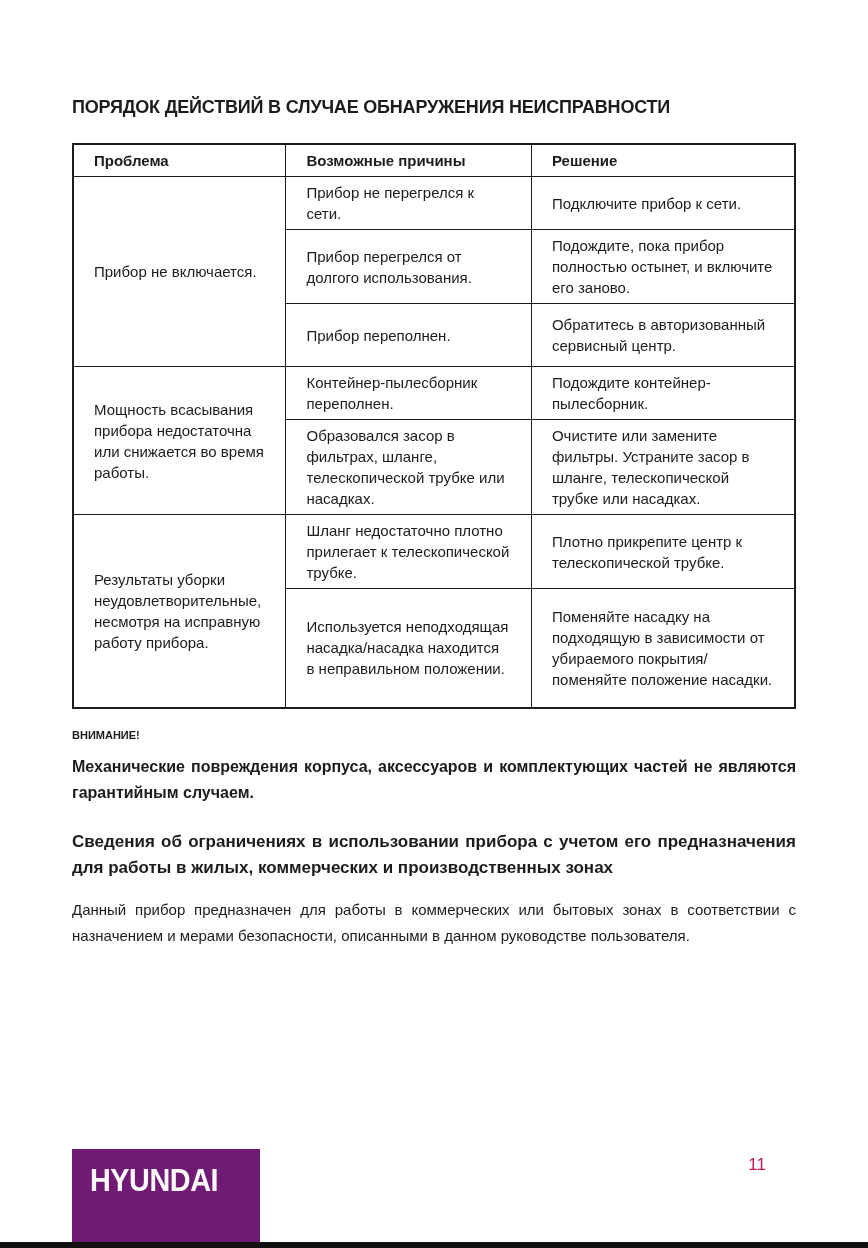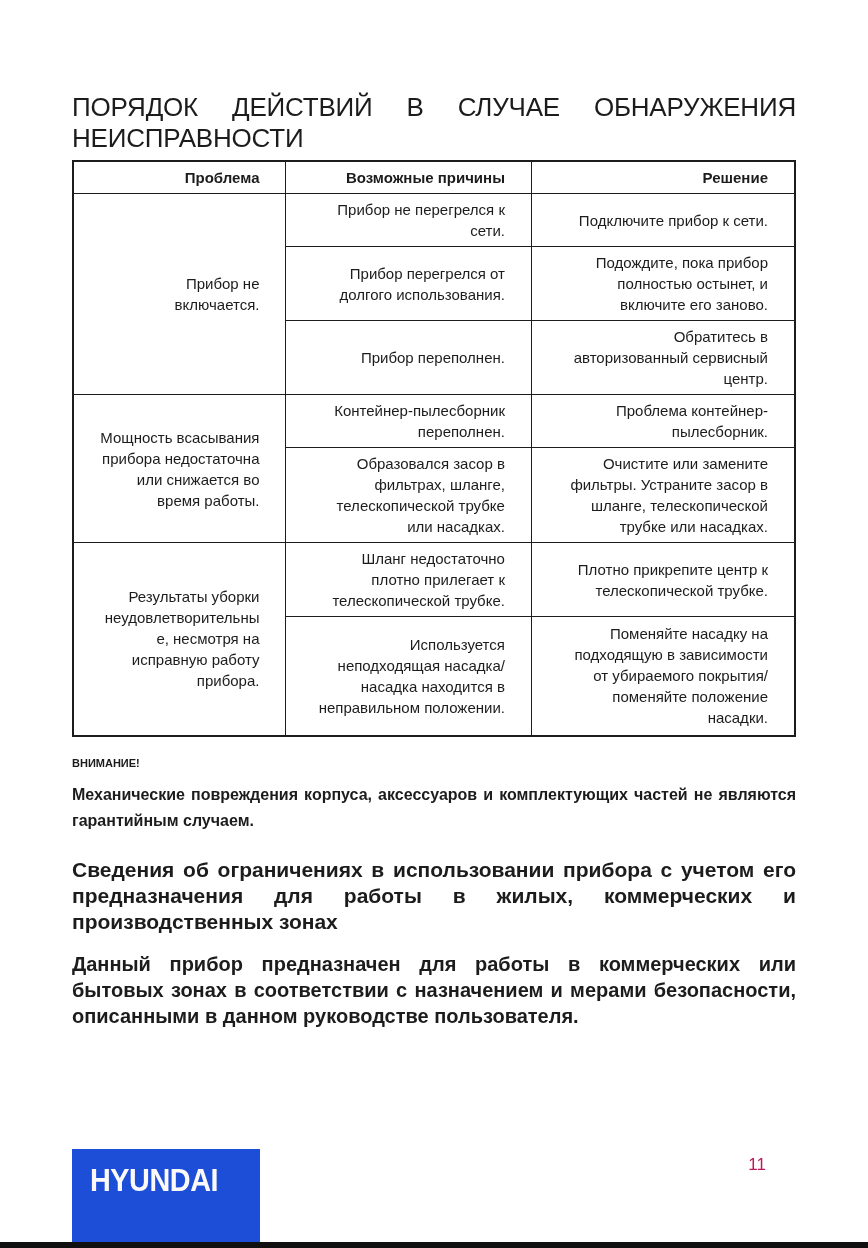--- a/index.html
+++ b/index.html
@@ -10,40 +10,40 @@
     font-family: "Liberation Sans", sans-serif;
     color: #1c1c1c;
     overflow: hidden;
   }
   .content {
     position: absolute;
     left: 72px; top: 92px;
     width: 724px;
   }
   .doc-title {
-    font-size: 26px;
-    font-weight: normal;
+    font-size: 18px;
+    font-weight: bold;
     line-height: 31px;
     letter-spacing: -0.2px;
     text-align: justify;
-    margin-bottom: 6px;
+    margin-bottom: 20px;
   }
   table.troubleshooting {
     width: 100%;
     border-collapse: collapse;
     table-layout: fixed;
     border: 2px solid #1c1c1c;
   }
   table.troubleshooting th,
   table.troubleshooting td {
     border: 1px solid #1c1c1c;
-    padding: 5px 26px;
+    padding: 5px 20px;
     font-size: 15px;
     line-height: 21px;
-    text-align: right;
+    text-align: left;
     vertical-align: middle;
     overflow-wrap: break-word;
   }
   table.troubleshooting th { font-weight: bold; }
   col.c1 { width: 29.5%; }
   col.c2 { width: 34%; }
   col.c3 { width: 36.5%; }
   tr.h28  { height: 28px; }
   tr.h64  { height: 64px; }
   tr.h63  { height: 63px; }
@@ -59,37 +59,36 @@
     margin-bottom: 8px;
   }
   .warning-body {
     font-size: 16px;
     font-weight: bold;
     line-height: 26px;
     text-align: justify;
     margin-bottom: 23px;
   }
   .restrictions-heading {
-    font-size: 21px;
+    font-size: 17px;
     font-weight: bold;
     line-height: 26px;
     text-align: justify;
     margin-bottom: 16px;
   }
   .restrictions-body {
-    font-size: 20px;
+    font-size: 15px;
     line-height: 26px;
     text-align: justify;
-    font-weight: bold;
   }
   .brand-box {
     position: absolute;
     left: 72px; top: 1149px;
     width: 188px; height: 93px;
-    background: #1d4ed8;
+    background: #701a75;
   }
   .brand-wordmark {
     display: inline-block;
     color: #fbfaf8;
     font-weight: bold;
     font-size: 32px;
     letter-spacing: -0.5px;
     margin: 13px 0 0 18px;
     transform: scaleX(0.9);
     transform-origin: left center;
@@ -139,21 +138,21 @@
         <td>Прибор перегрелся от долгого использования.</td>
         <td>Подождите, пока прибор полностью остынет, и включите его заново.</td>
       </tr>
       <tr class="h63">
         <td>Прибор переполнен.</td>
         <td>Обратитесь в авторизованный сервисный центр.</td>
       </tr>
       <tr class="h47">
         <td rowspan="2">Мощность всасывания прибора недостаточна или снижается во время работы.</td>
         <td>Контейнер-пылесборник переполнен.</td>
-        <td>Проблема контейнер-пылесборник.</td>
+        <td>Подождите контейнер-пылесборник.</td>
       </tr>
       <tr class="h78">
         <td>Образовался засор в фильтрах, шланге, телескопической трубке или насадках.</td>
         <td>Очистите или замените фильтры. Устраните засор в шланге, телескопической трубке или насадках.</td>
       </tr>
       <tr class="h69">
         <td rowspan="2">Результаты уборки неудовлетворительные, несмотря на исправную работу прибора.</td>
         <td>Шланг недостаточно плотно прилегает к телескопической трубке.</td>
         <td>Плотно прикрепите центр к телескопической трубке.</td>
       </tr>

